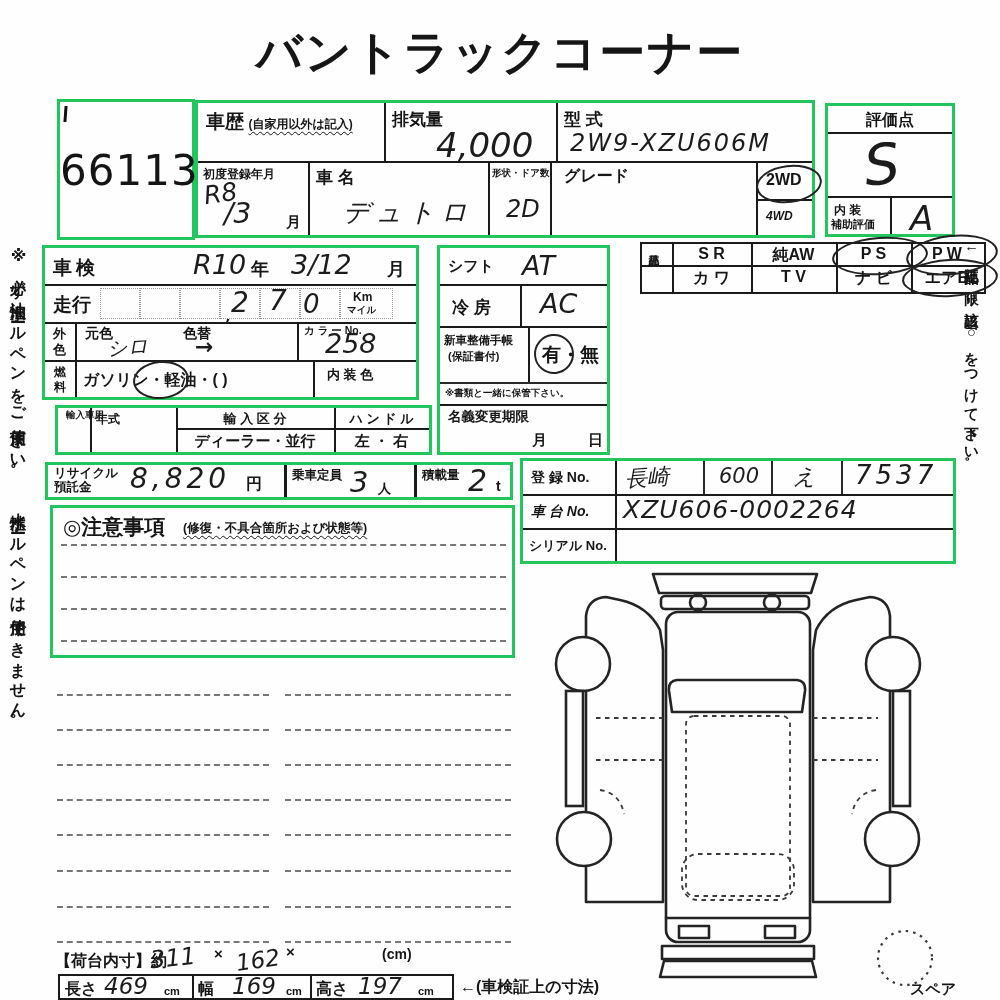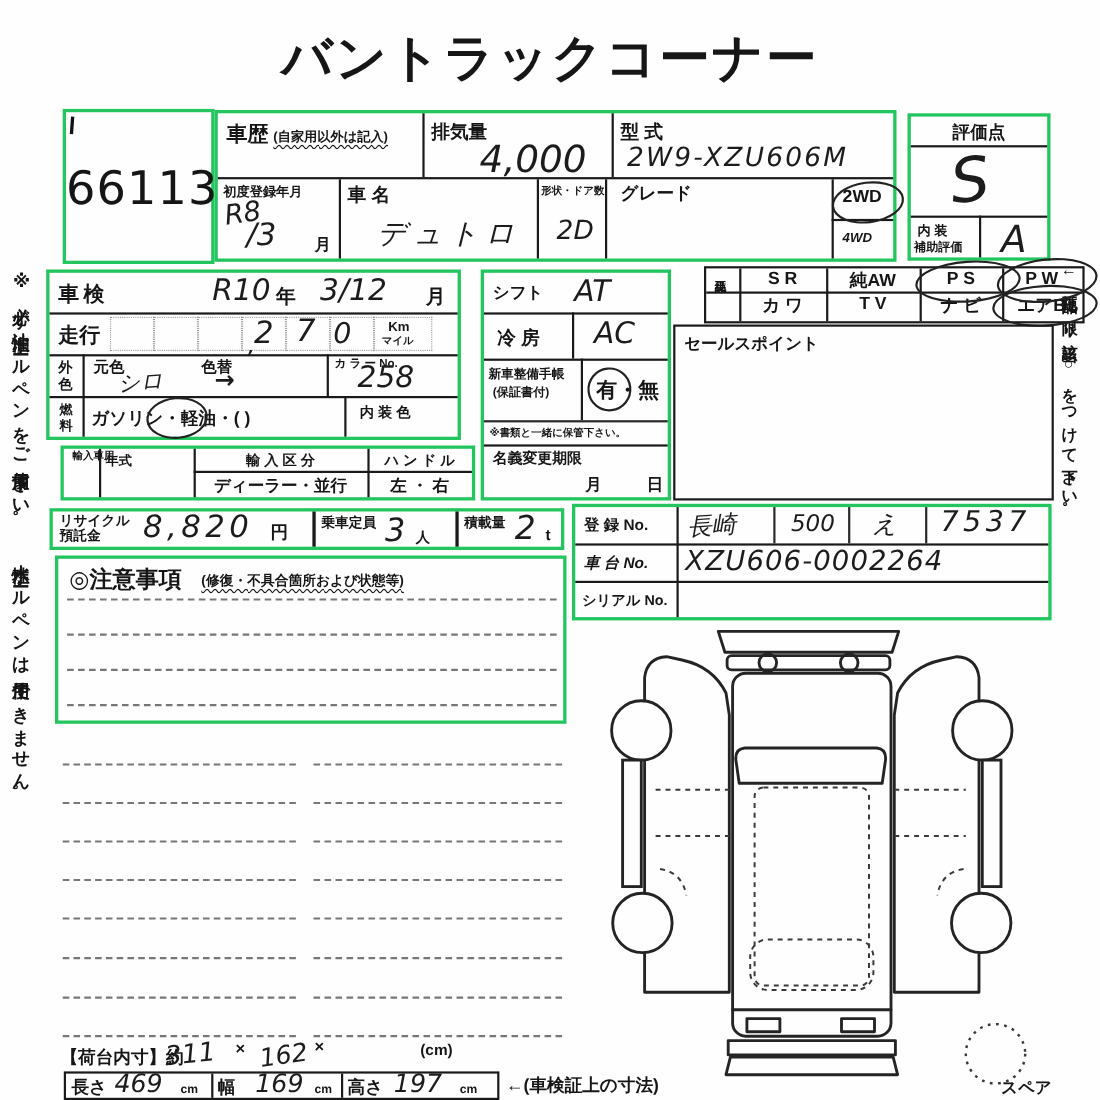--- a/index.html
+++ b/index.html
@@ -186,23 +186,20 @@
     <div class="abs lbl" style="left:269px;top:1px;width:72px;text-align:center;font-size:16px;">P W</div>
     <div class="abs lbl" style="left:30px;top:24px;width:79px;text-align:center;font-size:16px;">カ ワ</div>
     <div class="abs lbl" style="left:109px;top:24px;width:85px;text-align:center;font-size:16px;">T V</div>
     <div class="abs lbl" style="left:194px;top:24px;width:75px;text-align:center;font-size:16px;">ナ ビ</div>
     <div class="abs lbl" style="left:269px;top:24px;width:72px;text-align:center;font-size:16px;">エアB</div>
     <div class="oval" style="left:190px;top:-7px;width:92px;height:34px;transform:rotate(-4deg);"></div>
     <div class="oval" style="left:264px;top:-9px;width:88px;height:36px;transform:rotate(-6deg);"></div>
     <div class="oval" style="left:260px;top:15px;width:92px;height:34px;transform:rotate(-3deg);"></div>
   </div>
 
-  <div class="box2" style="left:612px;top:295px;width:346px;height:160px;">
-    <div class="abs lbl" style="left:8px;top:6px;font-size:15px;">セールスポイント</div>
-  </div>
 
   <div class="box" style="left:45px;top:462px;width:468px;height:38px;">
     <div class="vline3" style="left:236px;"></div>
     <div class="vline3" style="left:366px;"></div>
     <div class="abs lbl" style="left:6px;top:1px;font-size:12.5px;line-height:1.15;">
       <div>リサイクル</div>
       <div>預託金</div>
     </div>
     <div class="abs hw" style="left:82px;top:-3px;font-size:28px;letter-spacing:4px;">8,820</div>
     <div class="abs lbl" style="left:198px;top:9px;font-size:16px;">円</div>
@@ -216,21 +213,21 @@
 
   <div class="box" style="left:520px;top:458px;width:436px;height:106px;">
     <div class="hline" style="top:33px;"></div>
     <div class="hline" style="top:67px;"></div>
     <div class="vline" style="left:92px;"></div>
     <div class="vline thin" style="left:180px;height:33px;bottom:auto;"></div>
     <div class="vline thin" style="left:248px;height:33px;bottom:auto;"></div>
     <div class="vline thin" style="left:318px;height:33px;bottom:auto;"></div>
     <div class="abs lbl" style="left:8px;top:8px;font-size:14px;">登 録 No.</div>
     <div class="abs hw" style="left:102px;top:2px;font-size:22px;transform:rotate(-4deg);">長崎</div>
-    <div class="abs hw" style="left:196px;top:3px;font-size:21px;">500</div>
+    <div class="abs hw" style="left:196px;top:3px;font-size:21px;">600</div>
     <div class="abs hw" style="left:270px;top:1px;font-size:22px;">え</div>
     <div class="abs hw" style="left:332px;top:-1px;font-size:26px;letter-spacing:4px;">7537</div>
     <div class="abs lbl" style="left:8px;top:42px;font-size:14px;font-style:italic;">車 台 No.</div>
     <div class="abs hw" style="left:100px;top:34px;font-size:25px;letter-spacing:1px;">XZU606-0002264</div>
     <div class="abs lbl" style="left:6px;top:76px;font-size:13px;">シリアル No.</div>
     <div class="abs hw" style="left:100px;top:72px;font-size:20px;"></div>
   </div>
 
   <div class="box" style="left:50px;top:505px;width:465px;height:153px;">
     <div class="abs lbl" style="left:10px;top:5px;font-size:21px;">◎注意事項</div>

